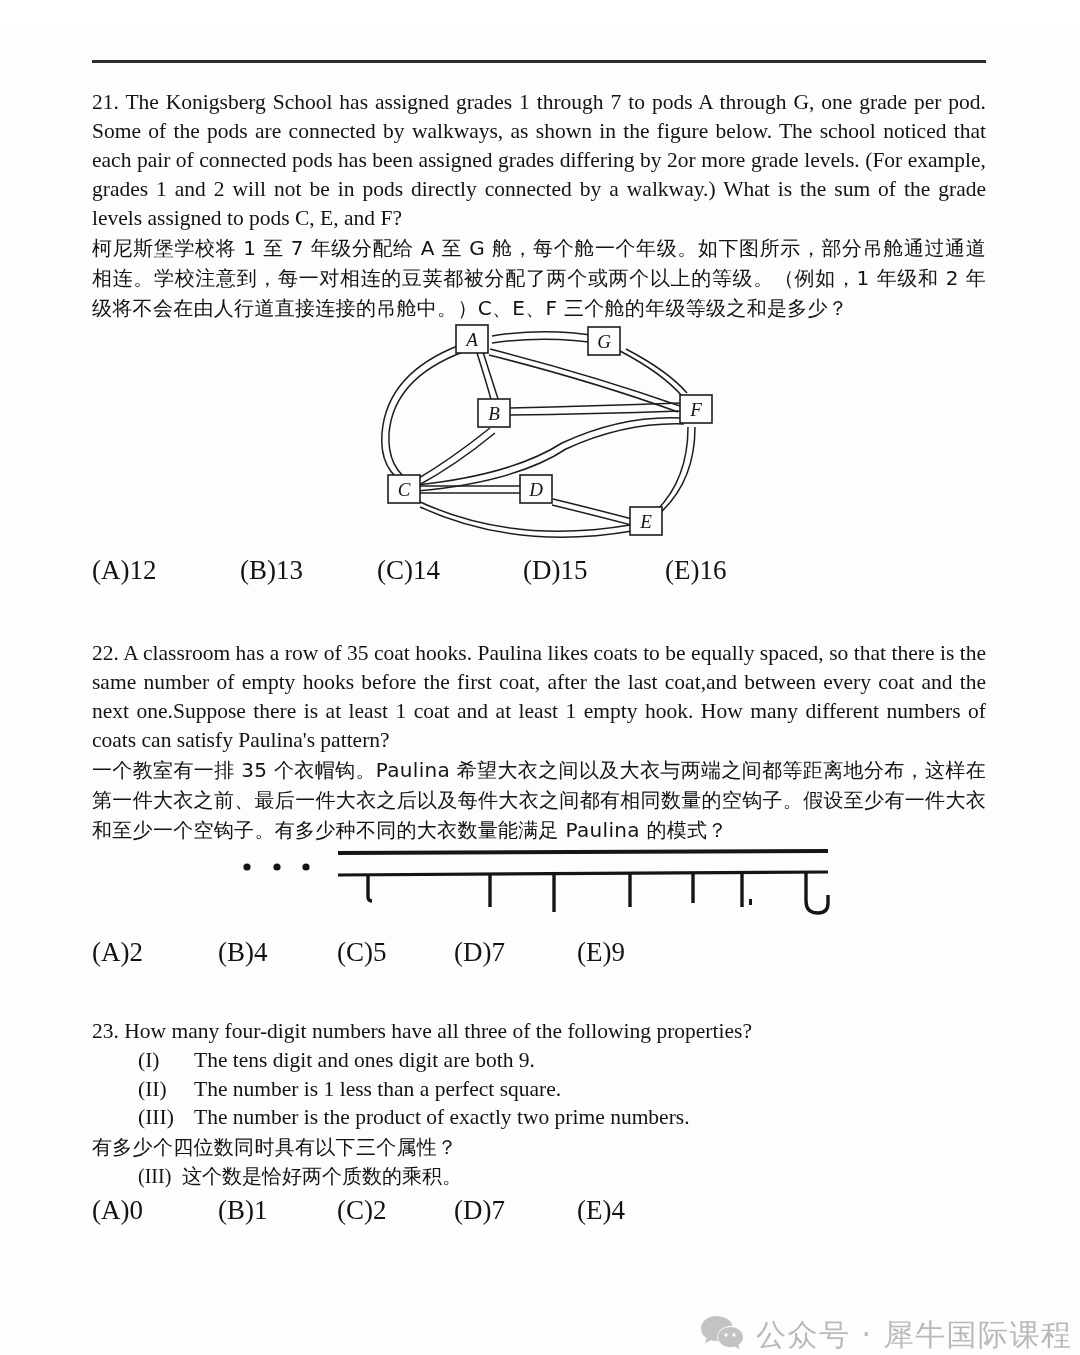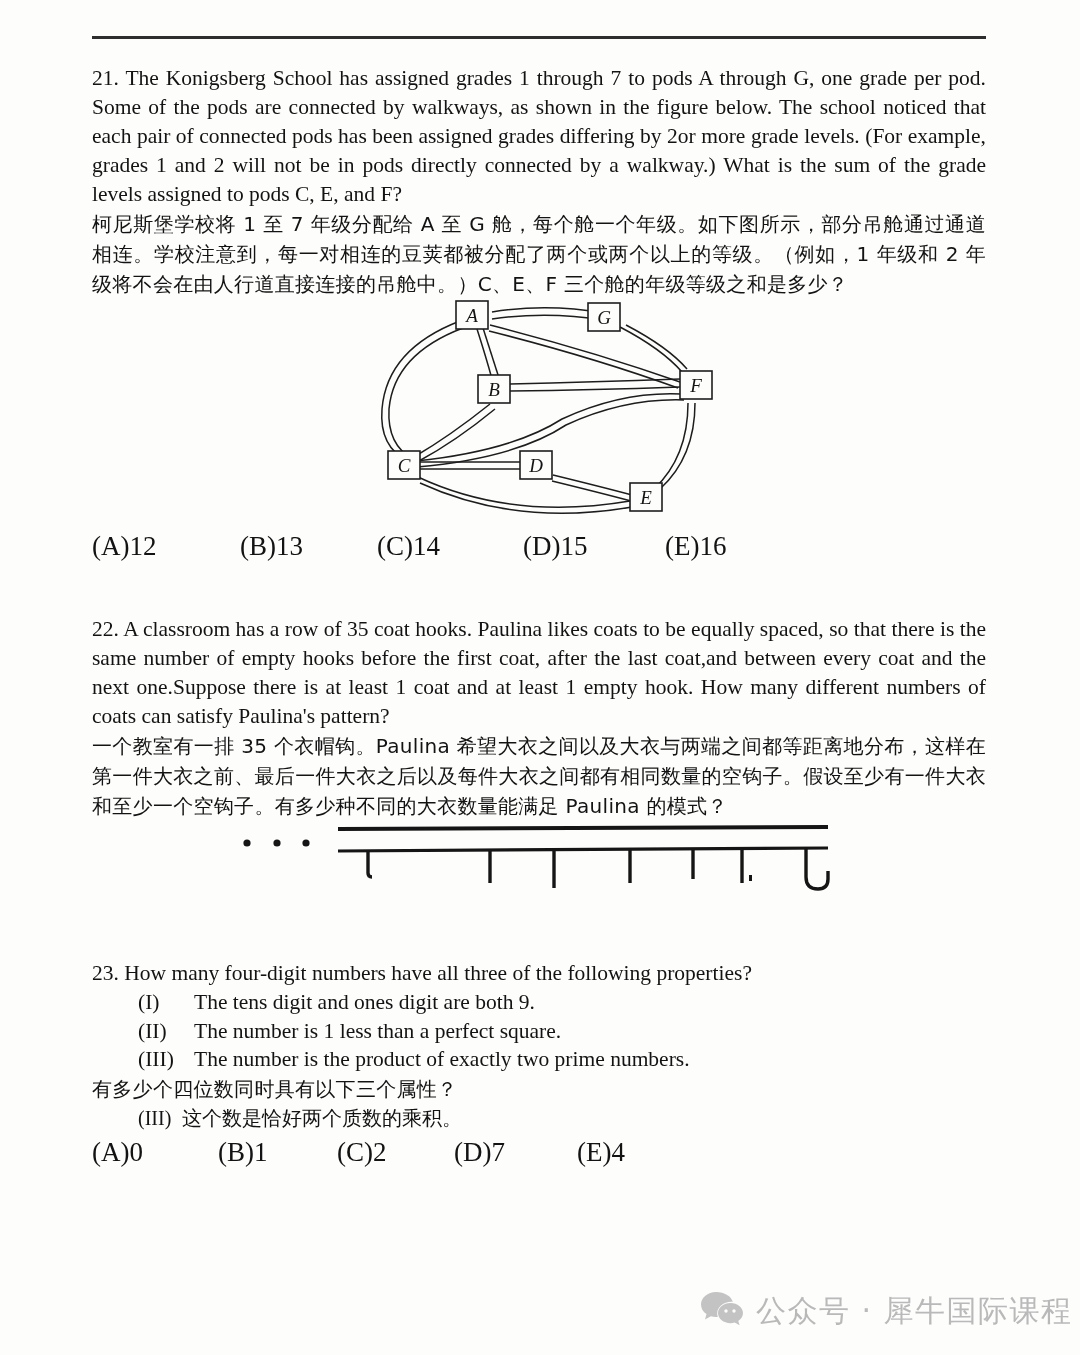--- a/index.html
+++ b/index.html
@@ -12,20 +12,21 @@
     height: 1355px;
     position: relative;
     font-family: "Liberation Serif", "DejaVu Serif", serif;
     color: #161616;
     overflow: hidden;
   }
   .page {
     position: absolute;
     inset: 0;
     background: #fdfdfc;
+    margin-top: 24px;
   }
   .top-rule {
     position: absolute;
     left: 92px;
     top: 36px;
     width: 894px;
     height: 3px;
     background: #2e2e2e;
   }
   .content {
@@ -265,20 +266,27 @@
             <line x1="601" y1="28" x2="601" y2="58"></line>
             <line x1="650" y1="27" x2="650" y2="62"></line>
             <path d="M 714 27 L 714 56 Q 714 68 726 68 Q 736 68 736 58 L 736 50"></path>
           </g>
           <g fill="#151515">
             <rect x="657" y="54" width="3" height="6"></rect>
           </g>
         </svg>
       </div>
 
+      <div class="choices">
+        <span class="ch" style="left:0px;">(A)2</span>
+        <span class="ch" style="left:126px;">(B)4</span>
+        <span class="ch" style="left:245px;">(C)5</span>
+        <span class="ch" style="left:362px;">(D)7</span>
+        <span class="ch" style="left:485px;">(E)9</span>
+      </div>
     </div>
 
     <div class="spacer-22-23"></div>
 
     <div class="qblock">
       <div class="en-para">23. How many four-digit numbers have all three of the following properties?</div>
 
       <div class="sublist">
         <div class="sub-item">
           <span class="roman">(I)</span>

